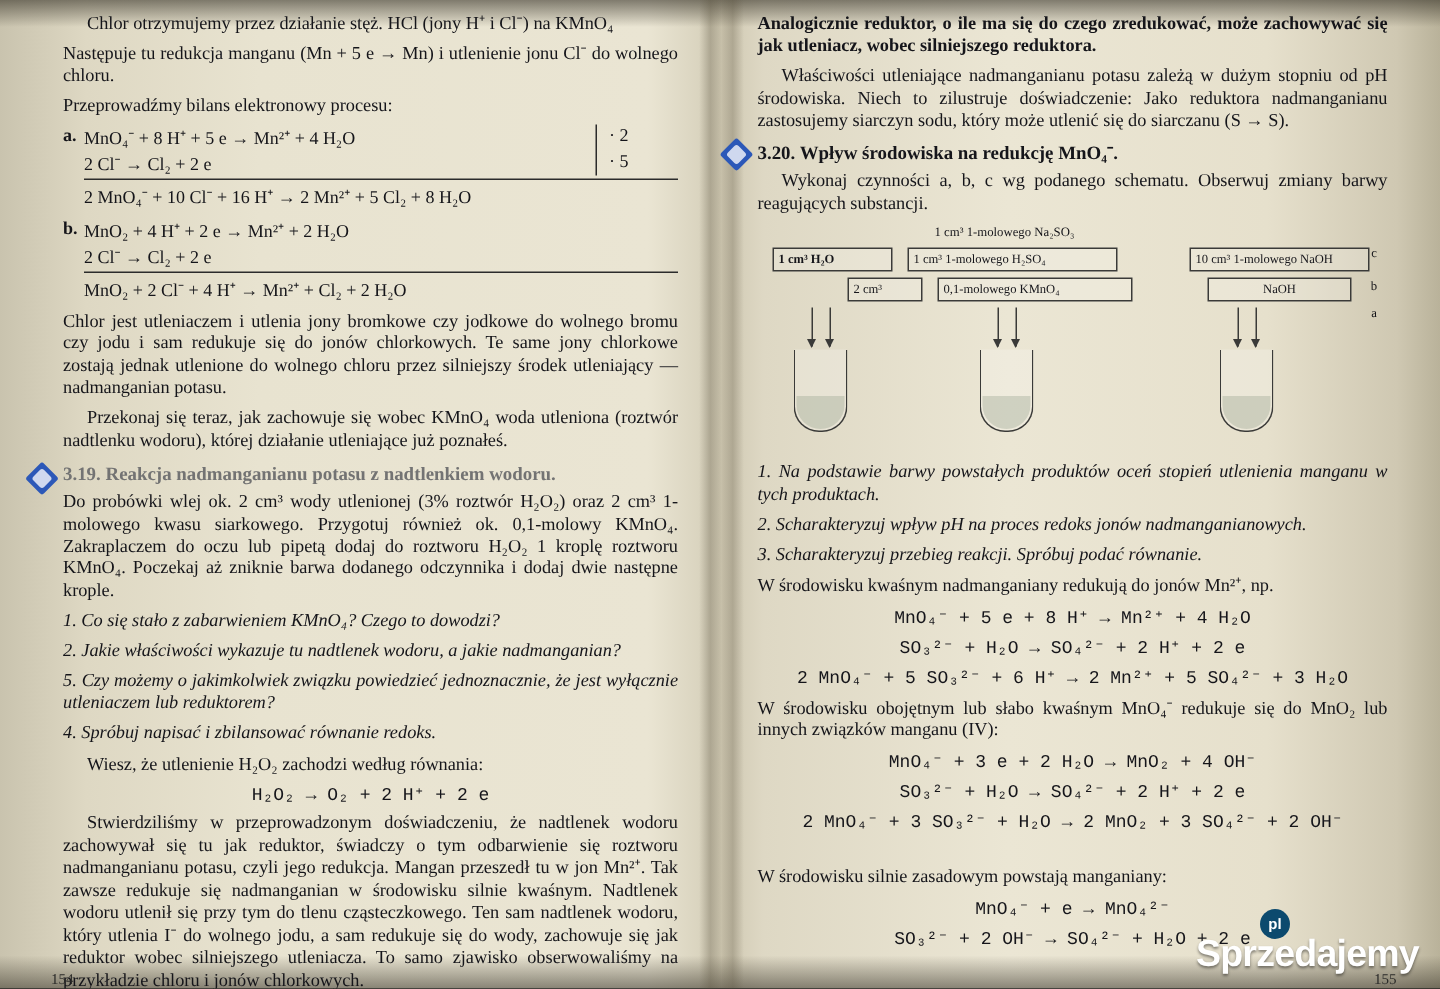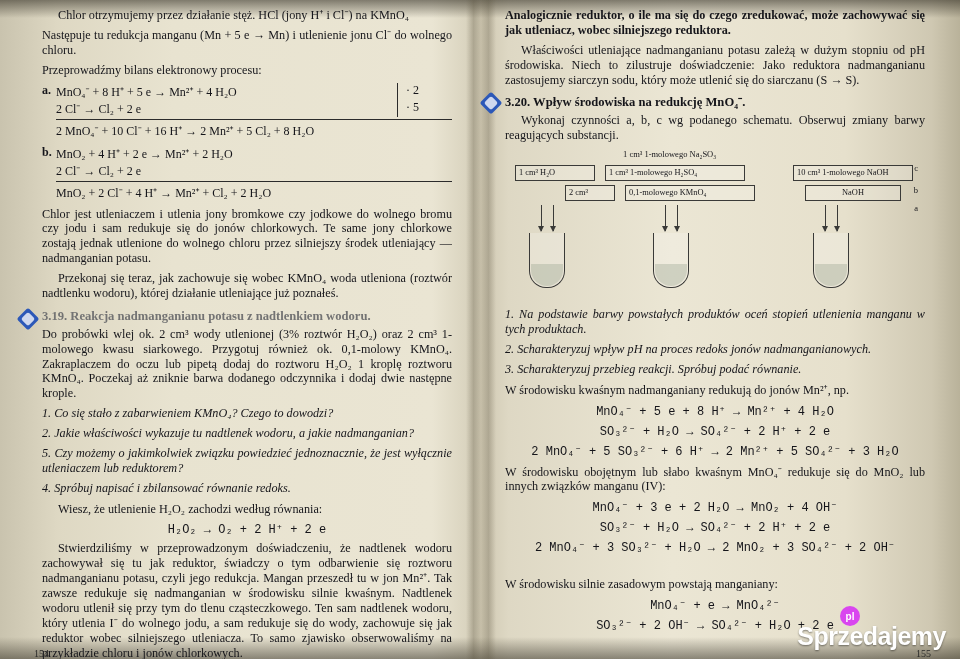--- a/index.html
+++ b/index.html
@@ -62,21 +62,21 @@
     border-left:3.5px solid transparent;border-right:3.5px solid transparent;
     border-top:6px solid #3a3a38;}
   .dlabel{position:absolute;font-size:8.5px;}
 
   .folio{position:absolute;font-size:10px;color:#2a2a28;}
 
   
   .wm{position:absolute;right:14px;bottom:8px;display:flex;align-items:center;gap:4px;}
   .wm-text{font-family:"Liberation Sans",sans-serif;font-size:25px;font-weight:bold;
     color:#ffffff;text-shadow:0 1px 2px rgba(0,0,0,.45);letter-spacing:-.5px;}
-  .wm-badge{width:20px;height:20px;border-radius:50%;background:#d946ef;color:#fff;
+  .wm-badge{width:20px;height:20px;border-radius:50%;background:#0c4a6e;color:#fff;
     font-family:"Liberation Sans",sans-serif;font-size:10px;font-weight:bold;
     display:flex;align-items:center;justify-content:center;
     position:absolute;right:86px;top:-16px;}
 </style>
 </head>
 <body>
 
 <div class="page-photo">
   <div class="book"></div>
   <div class="shadow-top"></div>
@@ -146,21 +146,21 @@
 
     <div style="position:relative;margin-top:6px;">
       <span class="mark" style="top:2px;"></span>
       <div class="sec-head">3.20. Wpływ środowiska na redukcję MnO₄⁻.</div>
       <p class="tx ind">Wykonaj czynności a, b, c wg podanego schematu. Obserwuj zmiany barwy reagujących substancji.</p>
     </div>
 
     <div class="diagram">
       <div class="dlabel" style="left:118px;top:0px;">1 cm³ 1-molowego Na₂SO₃</div>
 
-      <div class="dbox" style="left:10px;top:16px;width:80px;height:16px;">1 cm³ H₂O</div>
+      <div class="dbox" style="left:10px;top:16px;width:80px;height:16px;font-weight:bold;">1 cm³ H₂O</div>
       <div class="dbox" style="left:100px;top:16px;width:140px;height:16px;">1 cm³ 1-molowego H₂SO₄</div>
       <div class="dbox" style="left:288px;top:16px;width:120px;height:16px;">10 cm³ 1-molowego NaOH</div>
 
       <div class="dbox" style="left:60px;top:36px;width:50px;height:16px;">2 cm³</div>
       <div class="dbox" style="left:120px;top:36px;width:130px;height:16px;">0,1-molowego KMnO₄</div>
       <div class="dbox" style="left:300px;top:36px;width:96px;height:16px;text-align:center;">NaOH</div>
 
       <div class="dlabel" style="right:2px;top:14px;">c</div>
       <div class="dlabel" style="right:2px;top:36px;">b</div>
       <div class="dlabel" style="right:2px;top:54px;">a</div>

